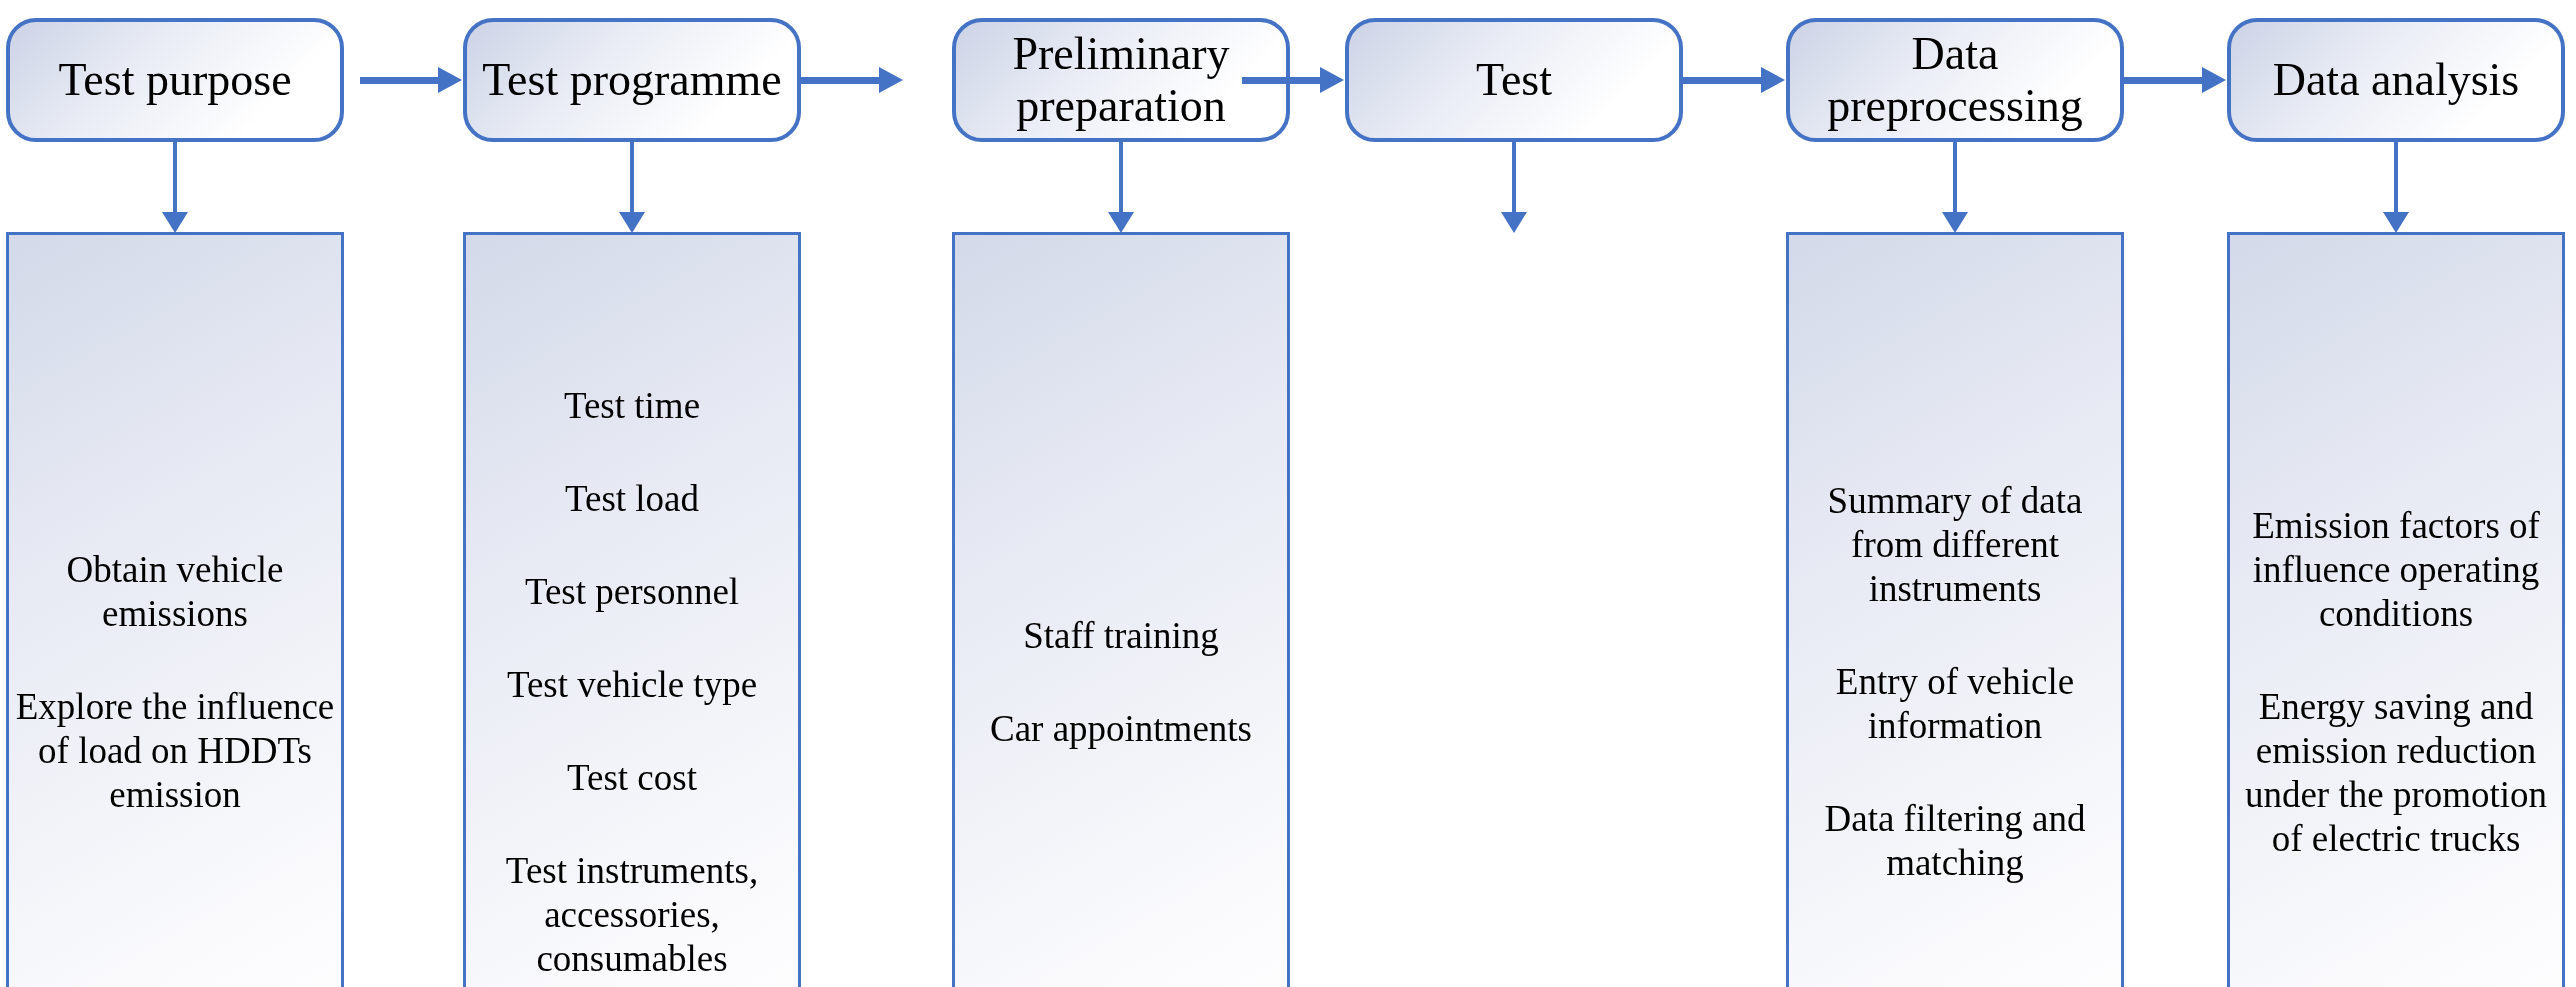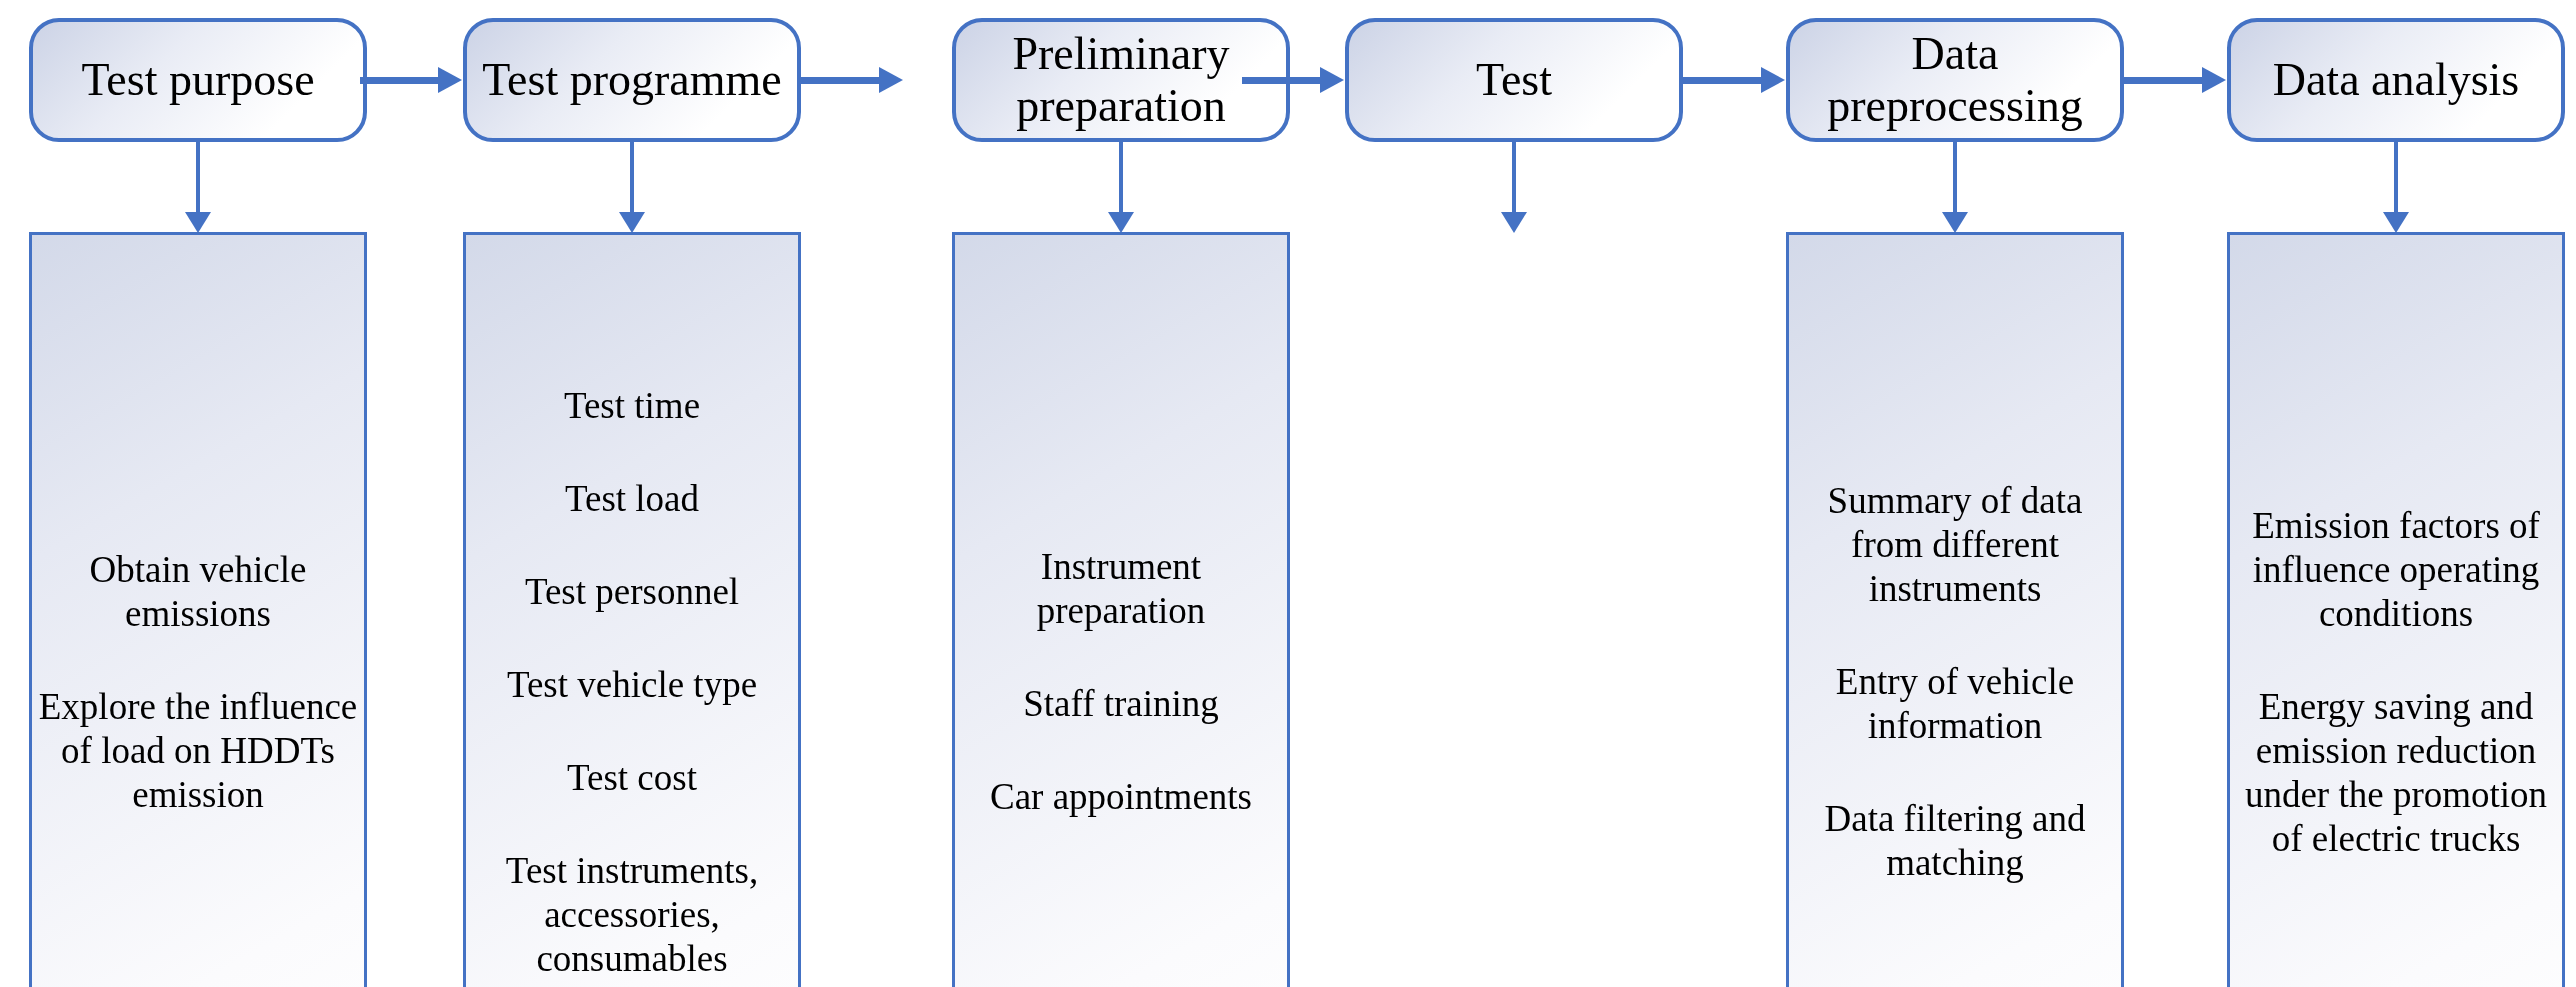--- a/index.html
+++ b/index.html
@@ -118,21 +118,21 @@
     height: 0;
     border-top: 13.4px solid transparent;
     border-bottom: 13.4px solid transparent;
     border-left: 24.5px solid #4472C4;
   }
 </style>
 </head>
 <body>
 
 <div class="canvas" id="canvas">
-  <div class="column" style="left: 29px; border-radius: 28px;">
+  <div class="column" style="left: 6px; border-radius: 28px;">
     <div class="stage-box">
       <span class="stage-label">Test purpose</span>
     </div>
     <div class="v-arrow">
       <div class="v-line"></div>
       <div class="v-head"></div>
     </div>
     <div class="detail-box">
         <div class="detail-item">Obtain vehicle emissions</div>
         <div class="detail-item">Explore the influence of load on HDDTs emission</div>
@@ -165,21 +165,20 @@
     </div>
   <div class="column" style="left: 952px;">
     <div class="stage-box">
       <span class="stage-label">Preliminary preparation</span>
     </div>
     <div class="v-arrow">
       <div class="v-line"></div>
       <div class="v-head"></div>
     </div>
     <div class="detail-box">
-        <div class="detail-item">Instrument preparation</div>
         <div class="detail-item">Staff training</div>
         <div class="detail-item">Car appointments</div>
       </div>
   </div>
 <div class="h-arrow" style="left: 1242px;">
       <div class="h-line"></div>
       <div class="h-head"></div>
     </div>
   <div class="column" style="left: 1345px;">
     <div class="stage-box">

